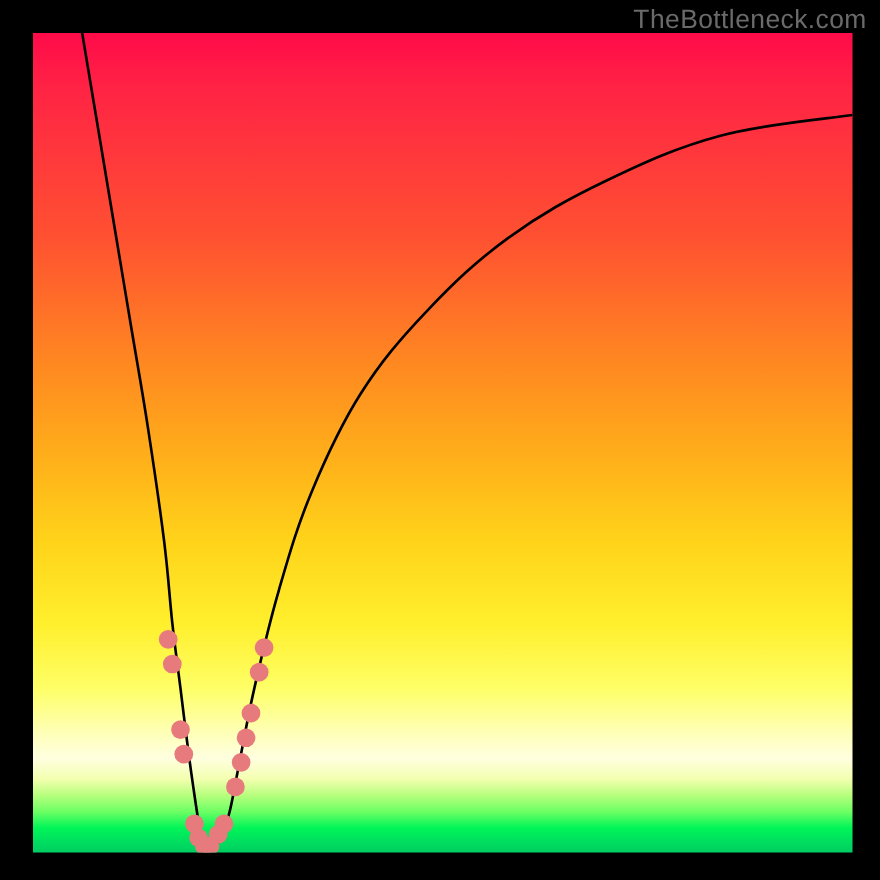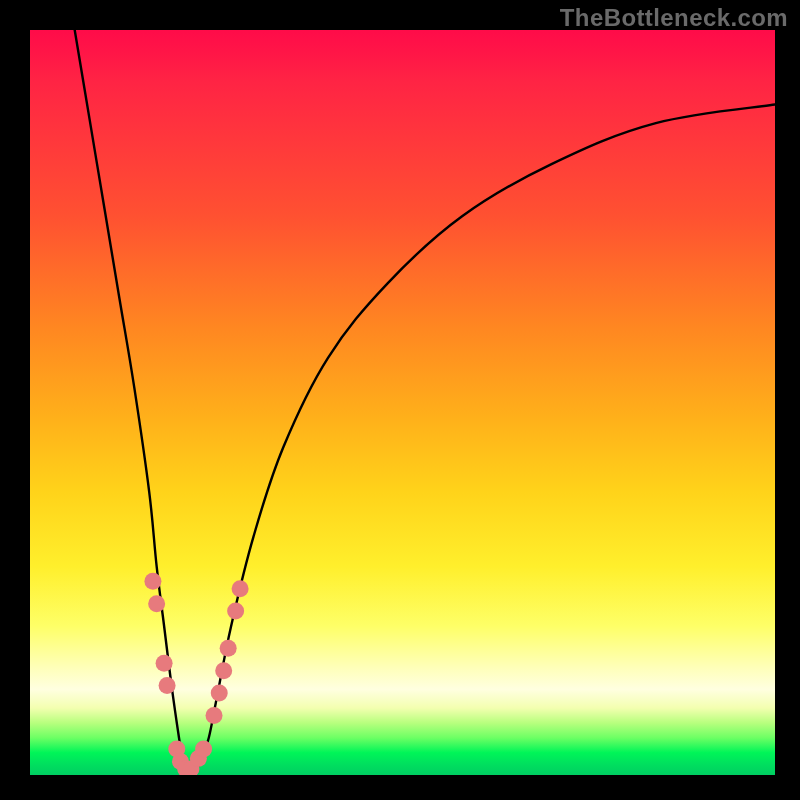--- a/index.html
+++ b/index.html
@@ -43,21 +43,21 @@
       #00e05e 98.5%,
       #00ce62 100%
     );
   }
   .watermark {
     position: absolute;
     top: 4px;
     right: 12px;
     font-family: Arial, Helvetica, sans-serif;
     font-size: 24px;
-    font-weight: 700;
+    font-weight: 400;
     color: #6a6a6a;
     letter-spacing: 0.4px;
     user-select: none;
   }
   svg.curve {
     position: absolute;
     left: 0;
     top: 0;
     width: 745px;
     height: 745px;

